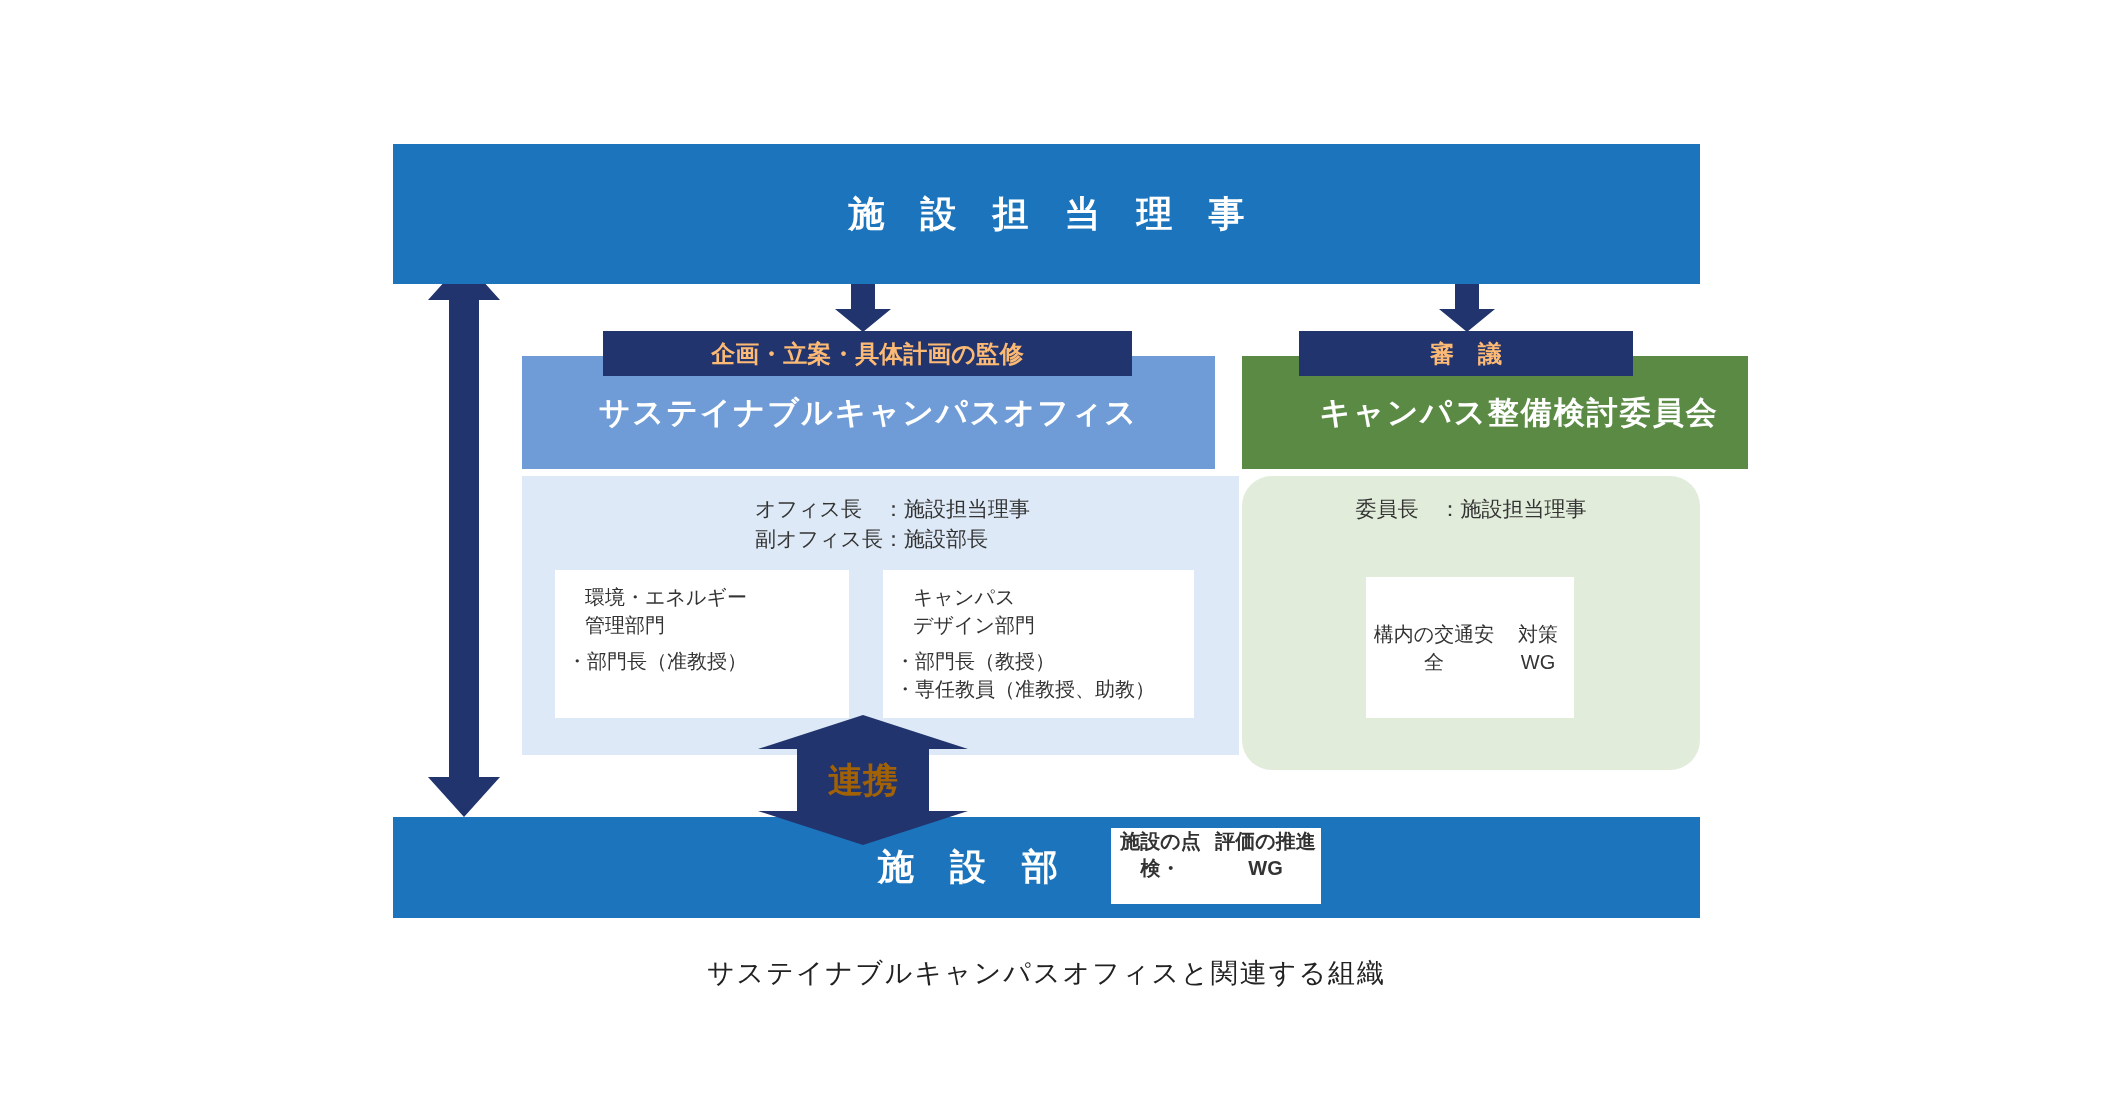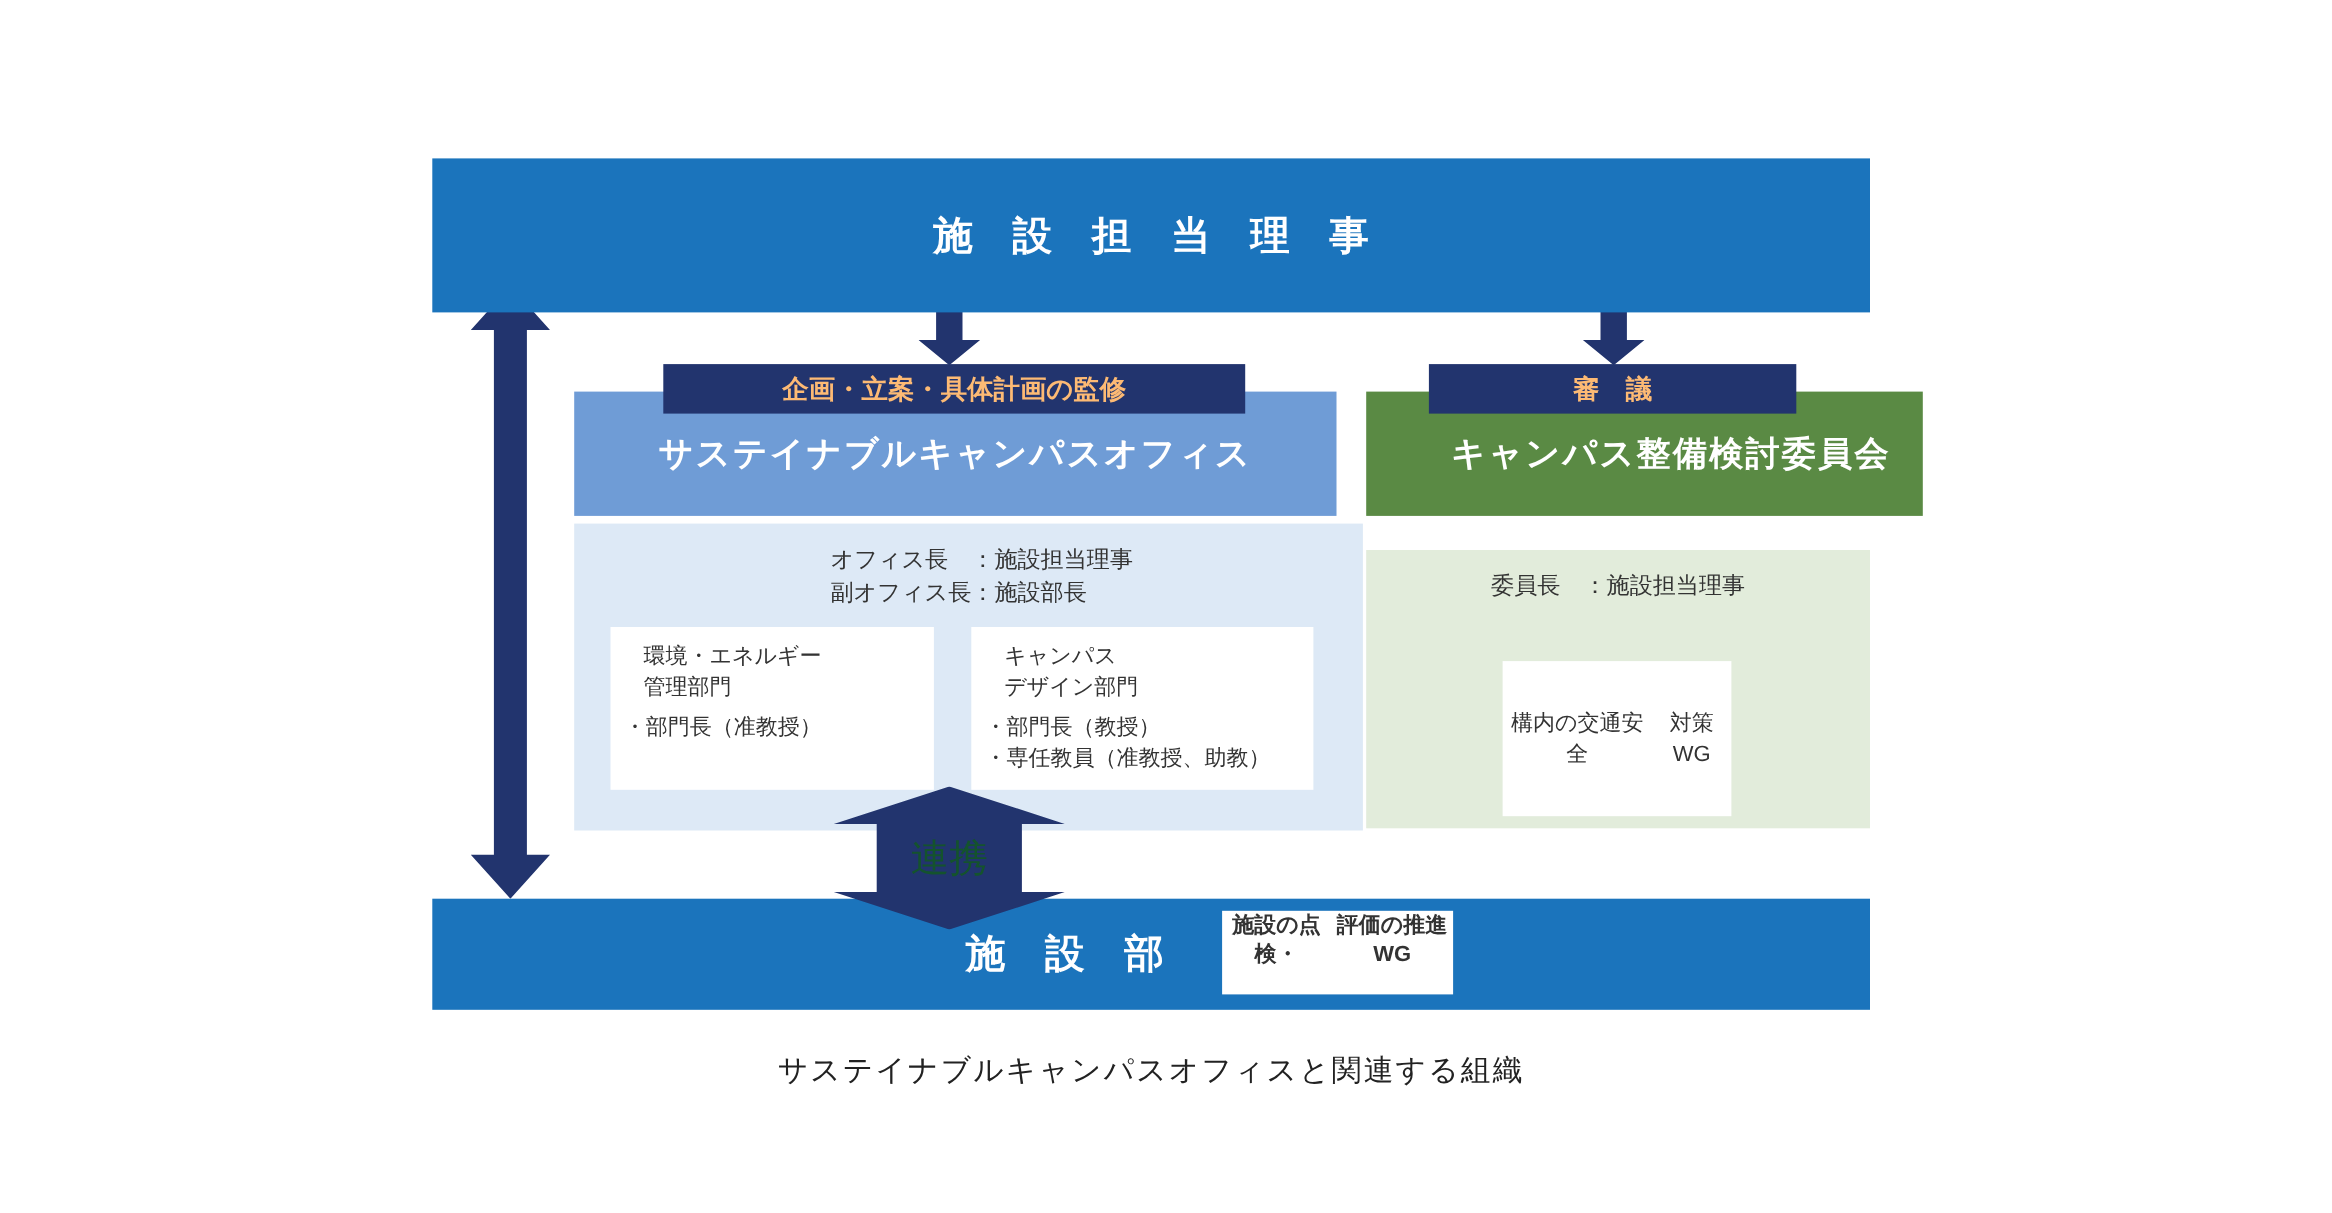--- a/index.html
+++ b/index.html
@@ -32,21 +32,21 @@
     position:absolute;background:#ffffff;color:#333;font-size:20px;line-height:28px;
   }
   .white-box .box-title{padding-top:13px;margin-left:30px;}
   .white-box .box-member{text-align:left;padding-left:12px;padding-right:6px;margin-top:9px;line-height:27px;}
   .white-box .box-member + .box-member{margin-top:1px;}
   .center-box{display:flex;flex-direction:row;align-items:center;justify-content:center;text-align:center;}
   .arrow-svg{position:absolute;z-index:1;}
   .arrow-svg polygon{fill:var(--navy);}
   .big-arrow{z-index:4;}
   .coop-label{
-    color:#14532d;font-weight:normal;font-size:35px;z-index:5;
+    color:#a16207;font-weight:bold;font-size:35px;z-index:5;
     display:flex;align-items:center;justify-content:center;
   }
   .bottom-bar-label{
     position:absolute;left:0;top:0;width:1150px;height:101px;
     display:flex;align-items:center;justify-content:center;
   }
   .bottombar-wg{
     left:718px;top:11px;width:210px;height:76px;
     display:flex;flex-direction:row;align-items:flex-start;justify-content:center;
     text-align:center;font-size:20px;line-height:27px;
@@ -110,21 +110,21 @@
     <div class="white-box" style="left:361px;top:94px;width:311px;height:148px;">
       <div class="box-title">
         <div>キャンパス</div>
         <div>デザイン部門</div>
       </div>
       <div class="box-member">・部門長（教授）</div>
       <div class="box-member">・専任教員（准教授、助教）</div>
     </div>
   </div>
 
-  <div class="abs panel committee-panel" style="left:1242px;top:500px;width:458px;height:253px;">
+  <div class="abs panel committee-panel" style="left:1242px;top:476px;width:458px;height:294px;border-radius:30px;">
     <div class="head-lines">
       <div>委員長　：施設担当理事</div>
     </div>
 
     <div class="white-box center-box" style="left:124px;top:101px;width:208px;height:141px;">
       <div>構内の交通安全</div>
       <div>対策WG</div>
     </div>
   </div>
 

